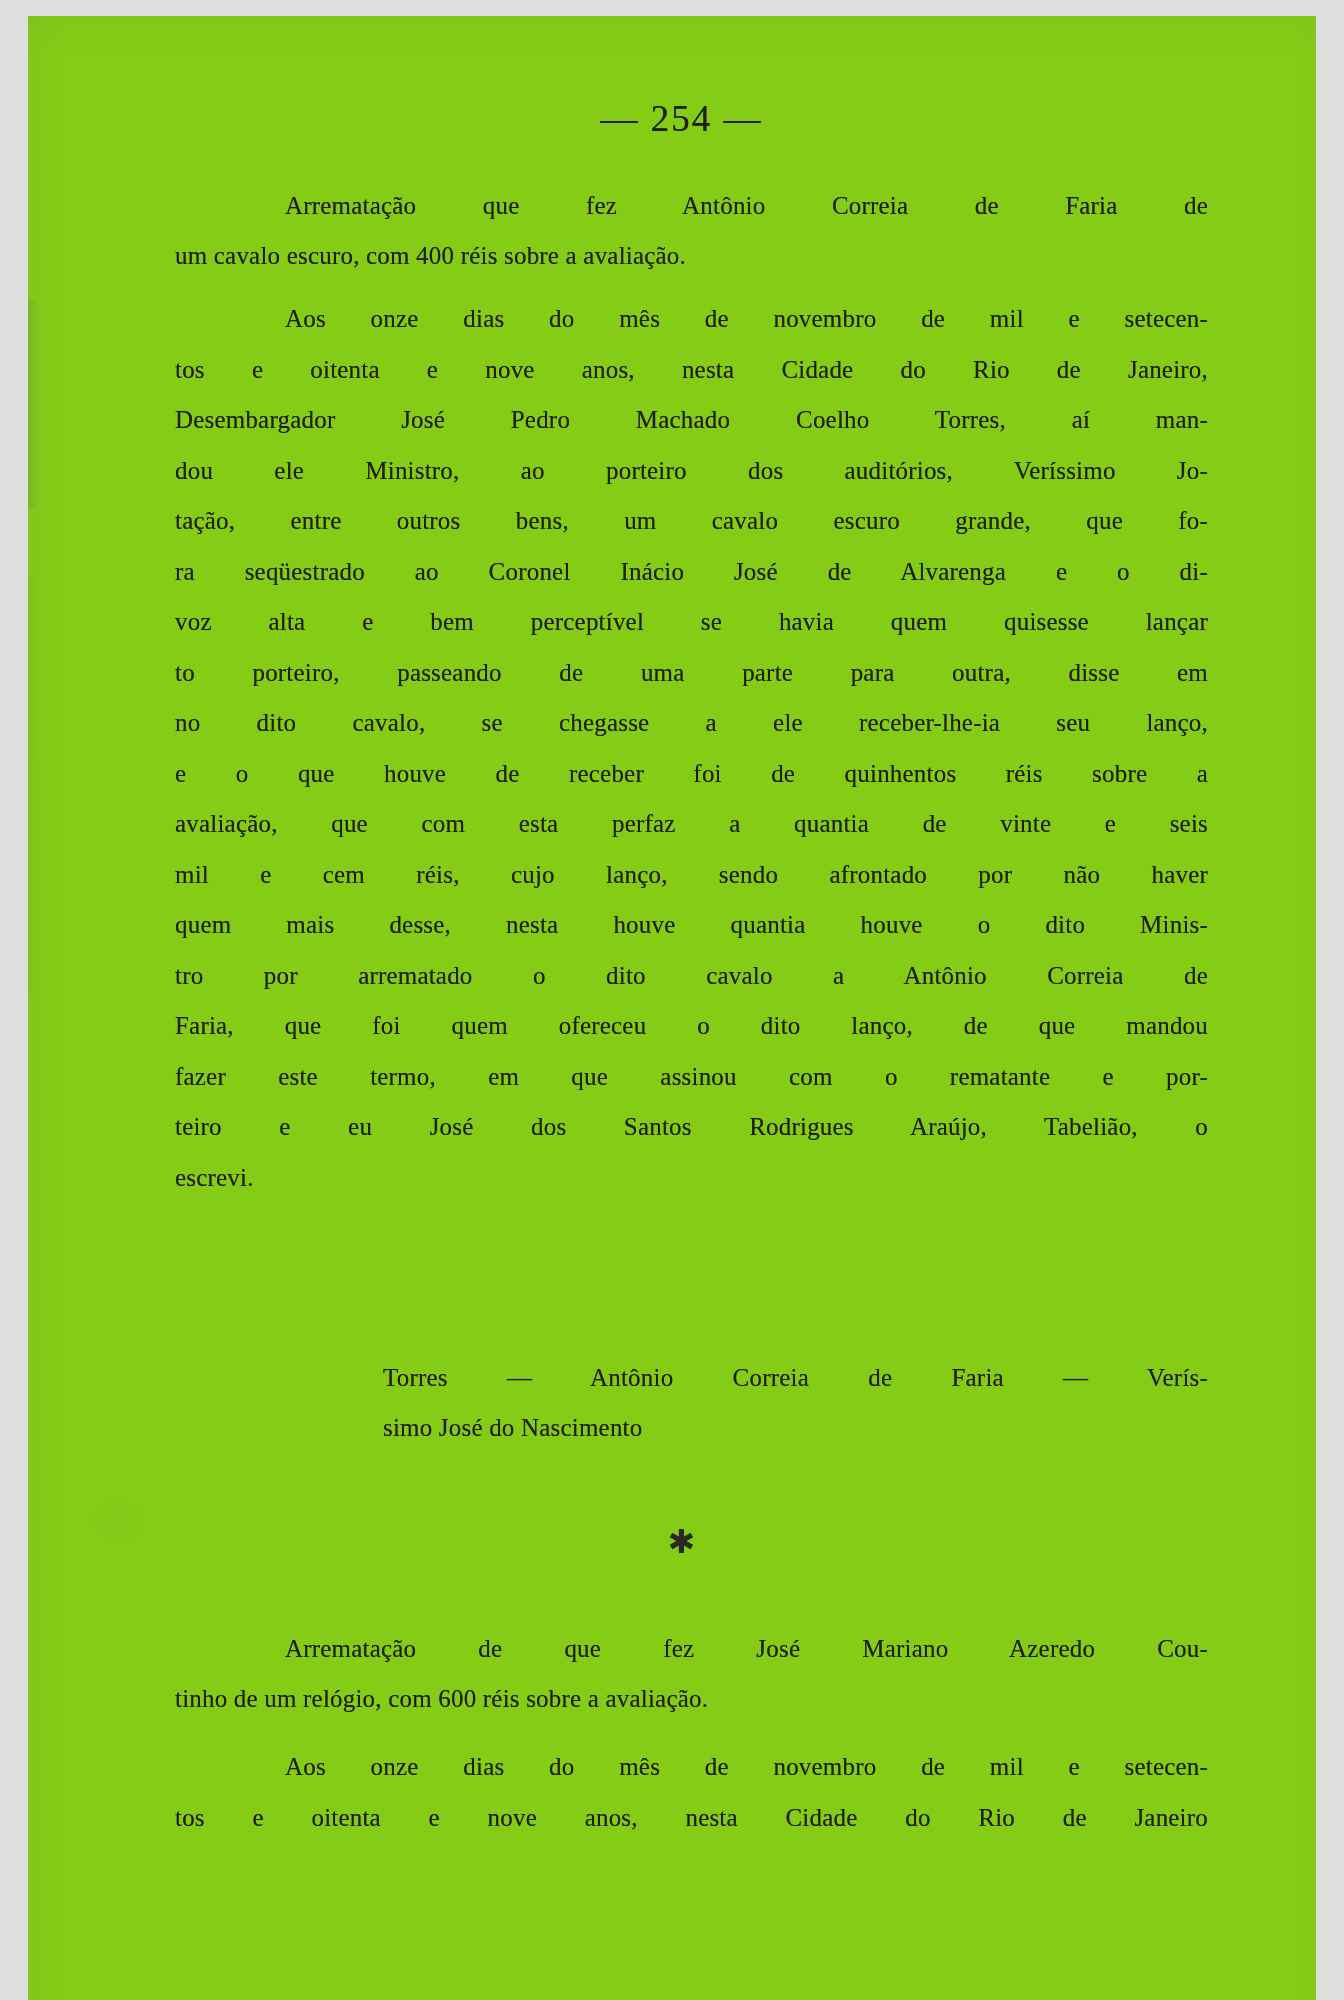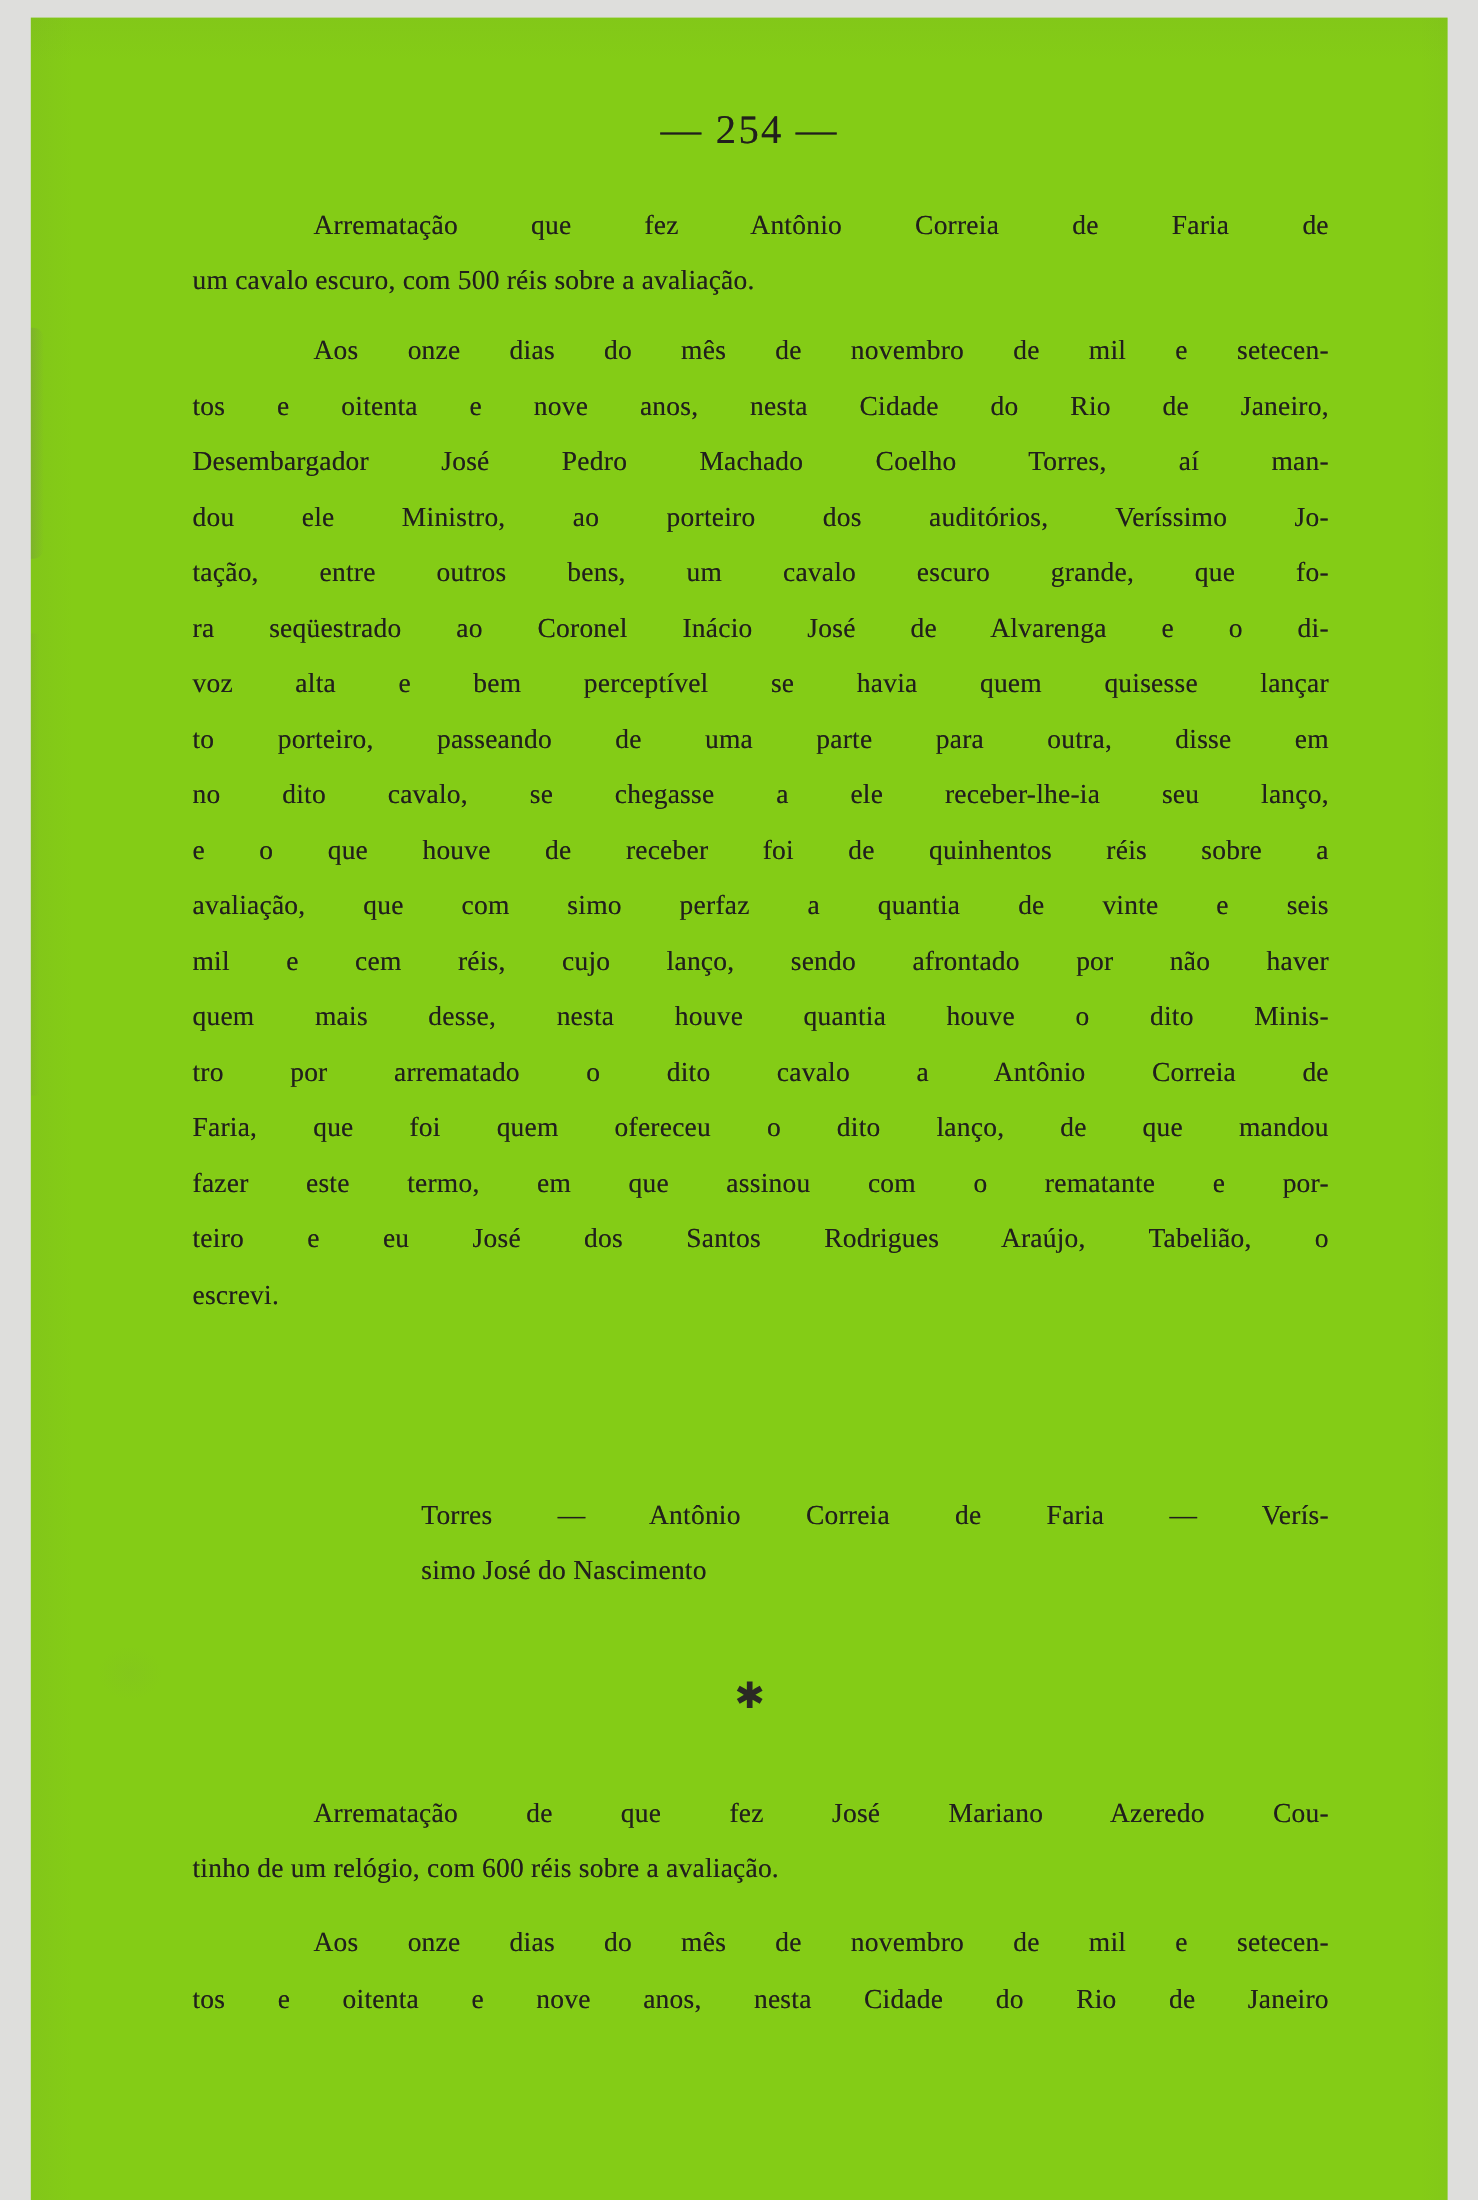--- a/index.html
+++ b/index.html
@@ -106,35 +106,35 @@
 <div class="page">
 
   <div class="smudge edge-left"></div>
   <div class="smudge edge-left-2"></div>
   <div class="smudge blob-1"></div>
 
   <div class="page-number">— 254 —</div>
 
   <div class="para indent" id="summary-1">
       <div class="tline">Arrematação que fez Antônio Correia de Faria de</div>
-      <div class="tline last">um cavalo escuro, com 500 réis sobre a avaliação.</div>
+      <div class="tline last">um cavalo escuro, com 400 réis sobre a avaliação.</div>
     </div>
 
   <div class="para indent" id="body-1">
       <div class="tline">Aos onze dias do mês de novembro de mil e setecen-</div>
       <div class="tline">tos e oitenta e nove anos, nesta Cidade do Rio de Janeiro,</div>
       <div class="tline">Desembargador José Pedro Machado Coelho Torres, aí man-</div>
       <div class="tline">dou ele Ministro, ao porteiro dos auditórios, Veríssimo Jo-</div>
       <div class="tline">tação, entre outros bens, um cavalo escuro grande, que fo-</div>
       <div class="tline">ra seqüestrado ao Coronel Inácio José de Alvarenga e o di-</div>
       <div class="tline">voz alta e bem perceptível se havia quem quisesse lançar</div>
       <div class="tline">to porteiro, passeando de uma parte para outra, disse em</div>
       <div class="tline">no dito cavalo, se chegasse a ele receber-lhe-ia seu lanço,</div>
       <div class="tline">e o que houve de receber foi de quinhentos réis sobre a</div>
-      <div class="tline">avaliação, que com simo perfaz a quantia de vinte e seis</div>
+      <div class="tline">avaliação, que com esta perfaz a quantia de vinte e seis</div>
       <div class="tline">mil e cem réis, cujo lanço, sendo afrontado por não haver</div>
       <div class="tline">quem mais desse, nesta houve quantia houve o dito Minis-</div>
       <div class="tline">tro por arrematado o dito cavalo a Antônio Correia de</div>
       <div class="tline">Faria, que foi quem ofereceu o dito lanço, de que mandou</div>
       <div class="tline">fazer este termo, em que assinou com o rematante e por-</div>
       <div class="tline">teiro e eu José dos Santos Rodrigues Araújo, Tabelião, o</div>
       <div class="tline last">escrevi.</div>
     </div>
 
   <div class="para" id="signature-1">

